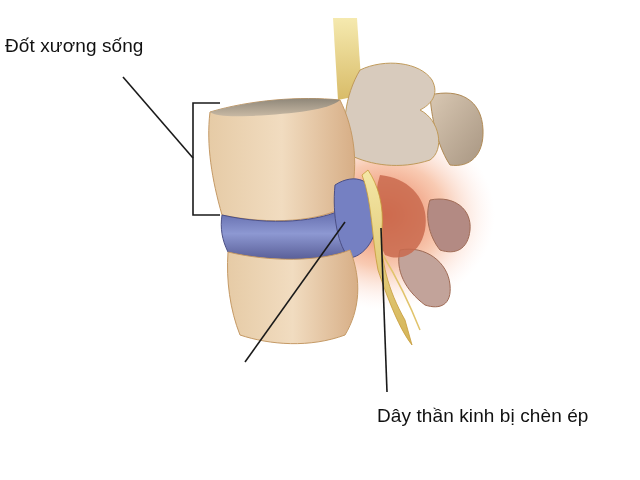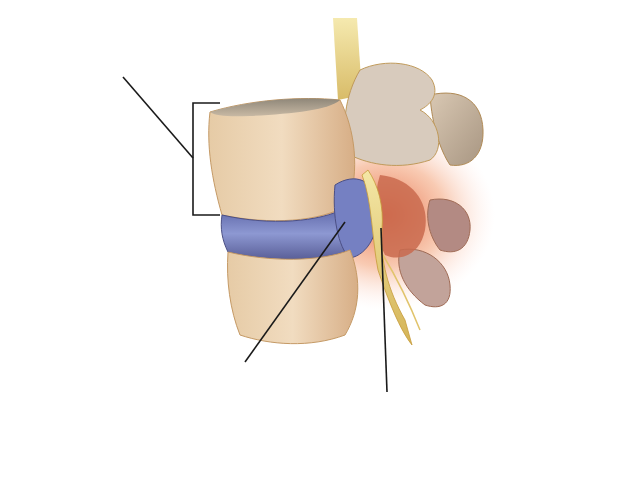--- a/index.html
+++ b/index.html
@@ -72,13 +72,15 @@
     <path d="M383,255 C395,275 408,300 420,330" stroke="#e1c46c" stroke-width="1.5" fill="none"></path>
 
     <g stroke="#1a1a1a" stroke-width="1.6" fill="none">
       <polyline points="220,103 193,103 193,215 220,215"></polyline>
       <line x1="123" y1="77" x2="193" y2="158"></line>
       <line x1="245" y1="362" x2="345" y2="222"></line>
       <line x1="381" y1="228" x2="387" y2="392"></line>
     </g>
   </svg>
 
+  <div id="lbl-vertebra" class="label">Đốt xương sống</div>
+  <div id="lbl-nerve" class="label">Dây thần kinh bị chèn ép</div>
 </div>
 
 </body></html>

